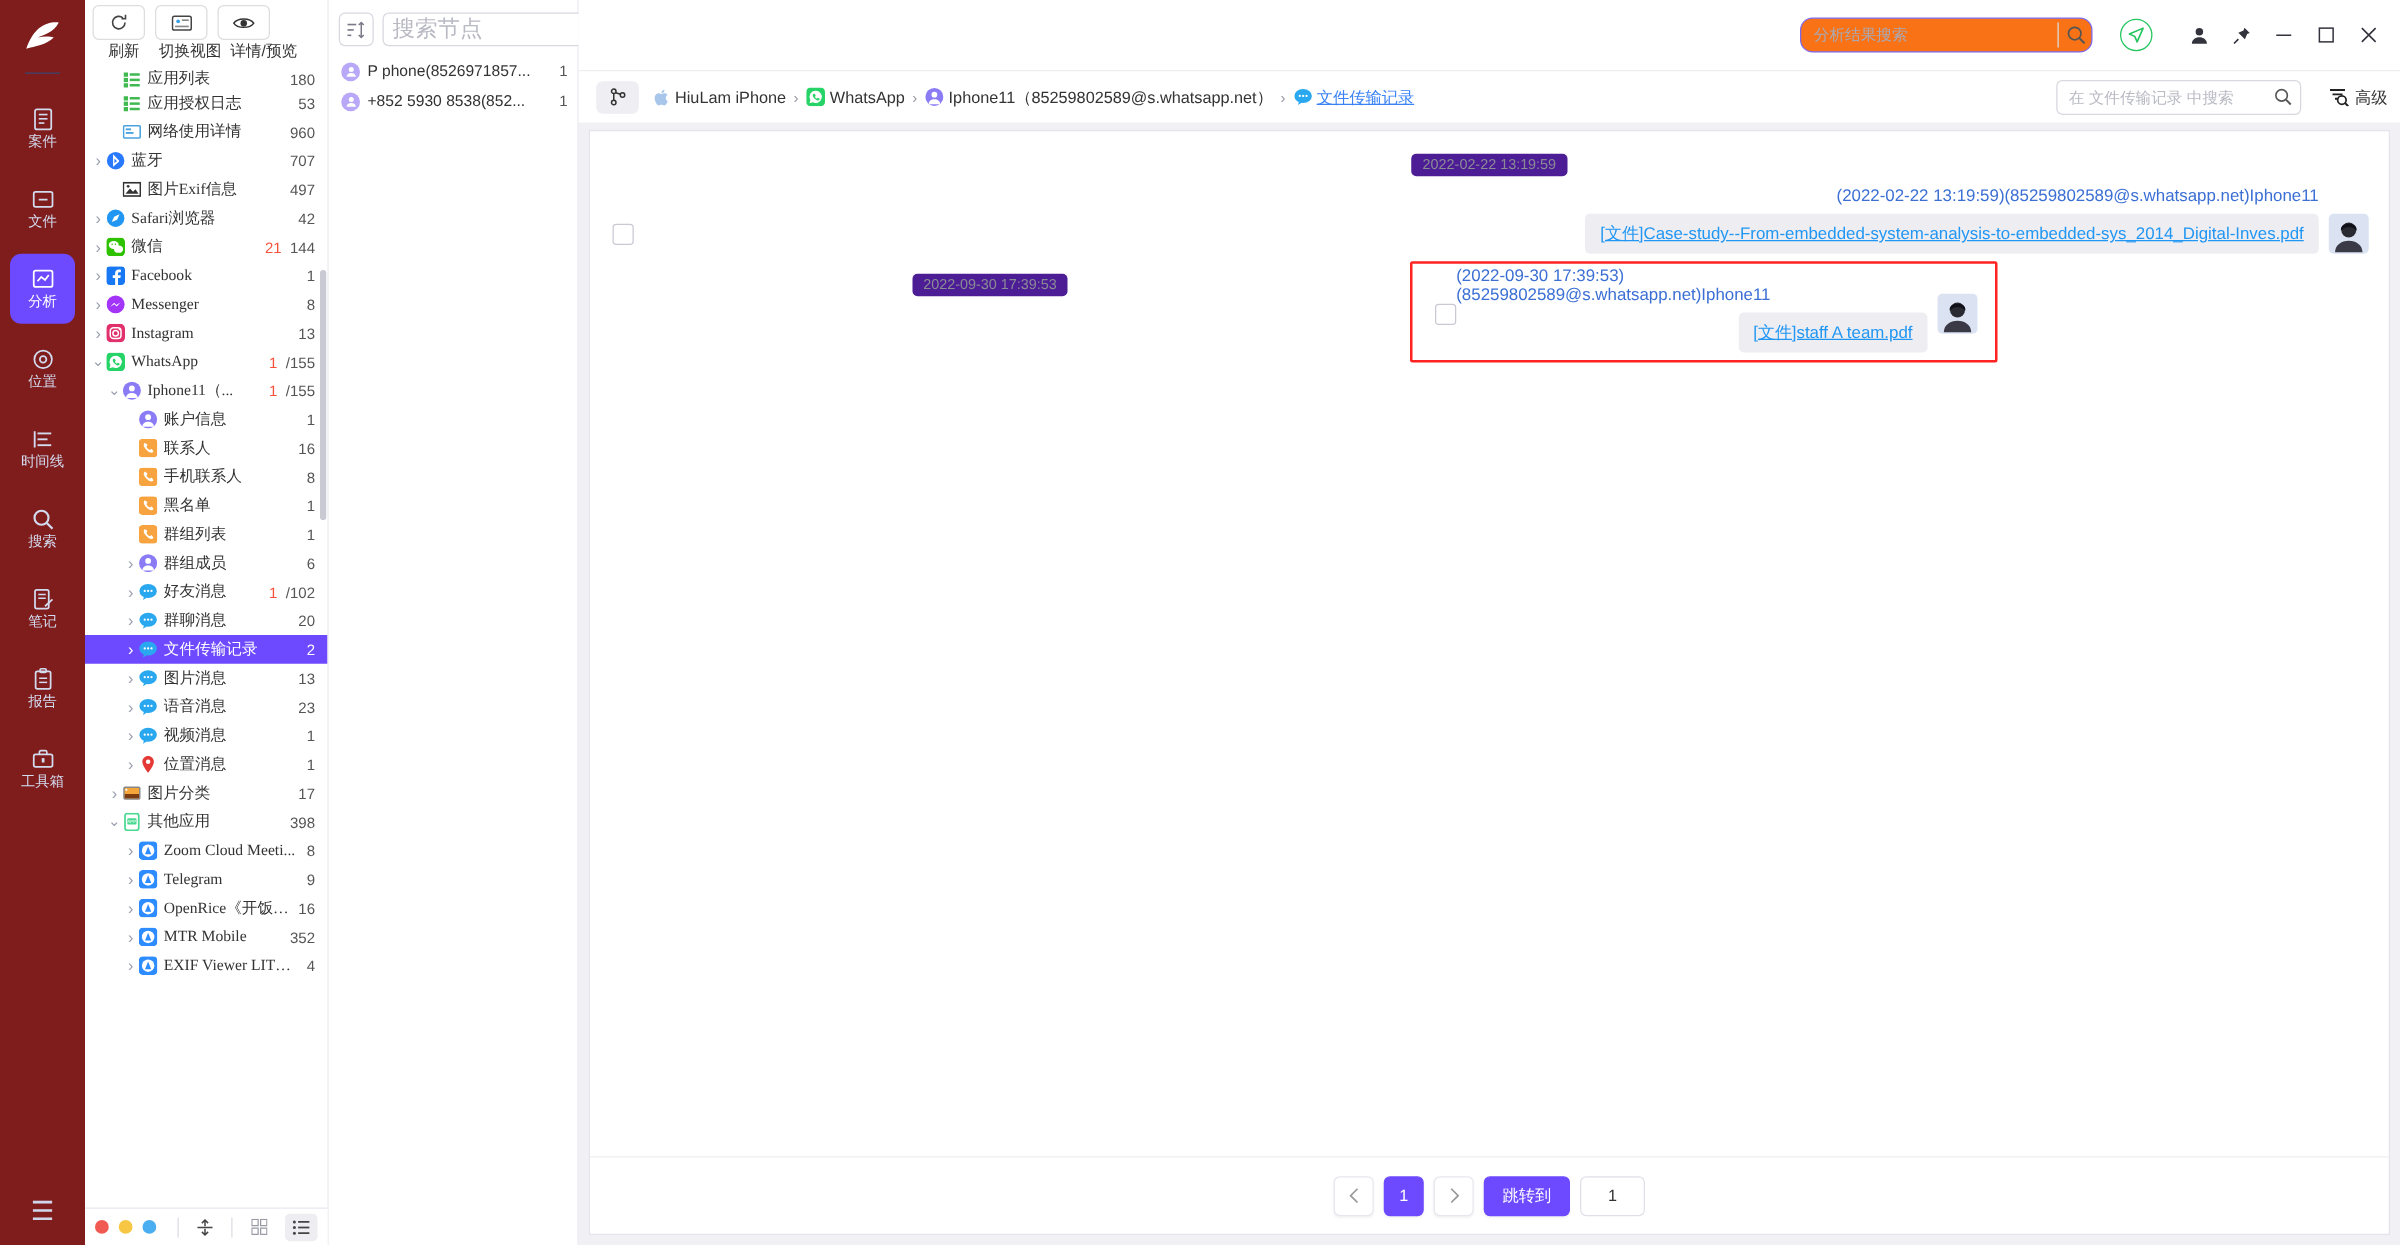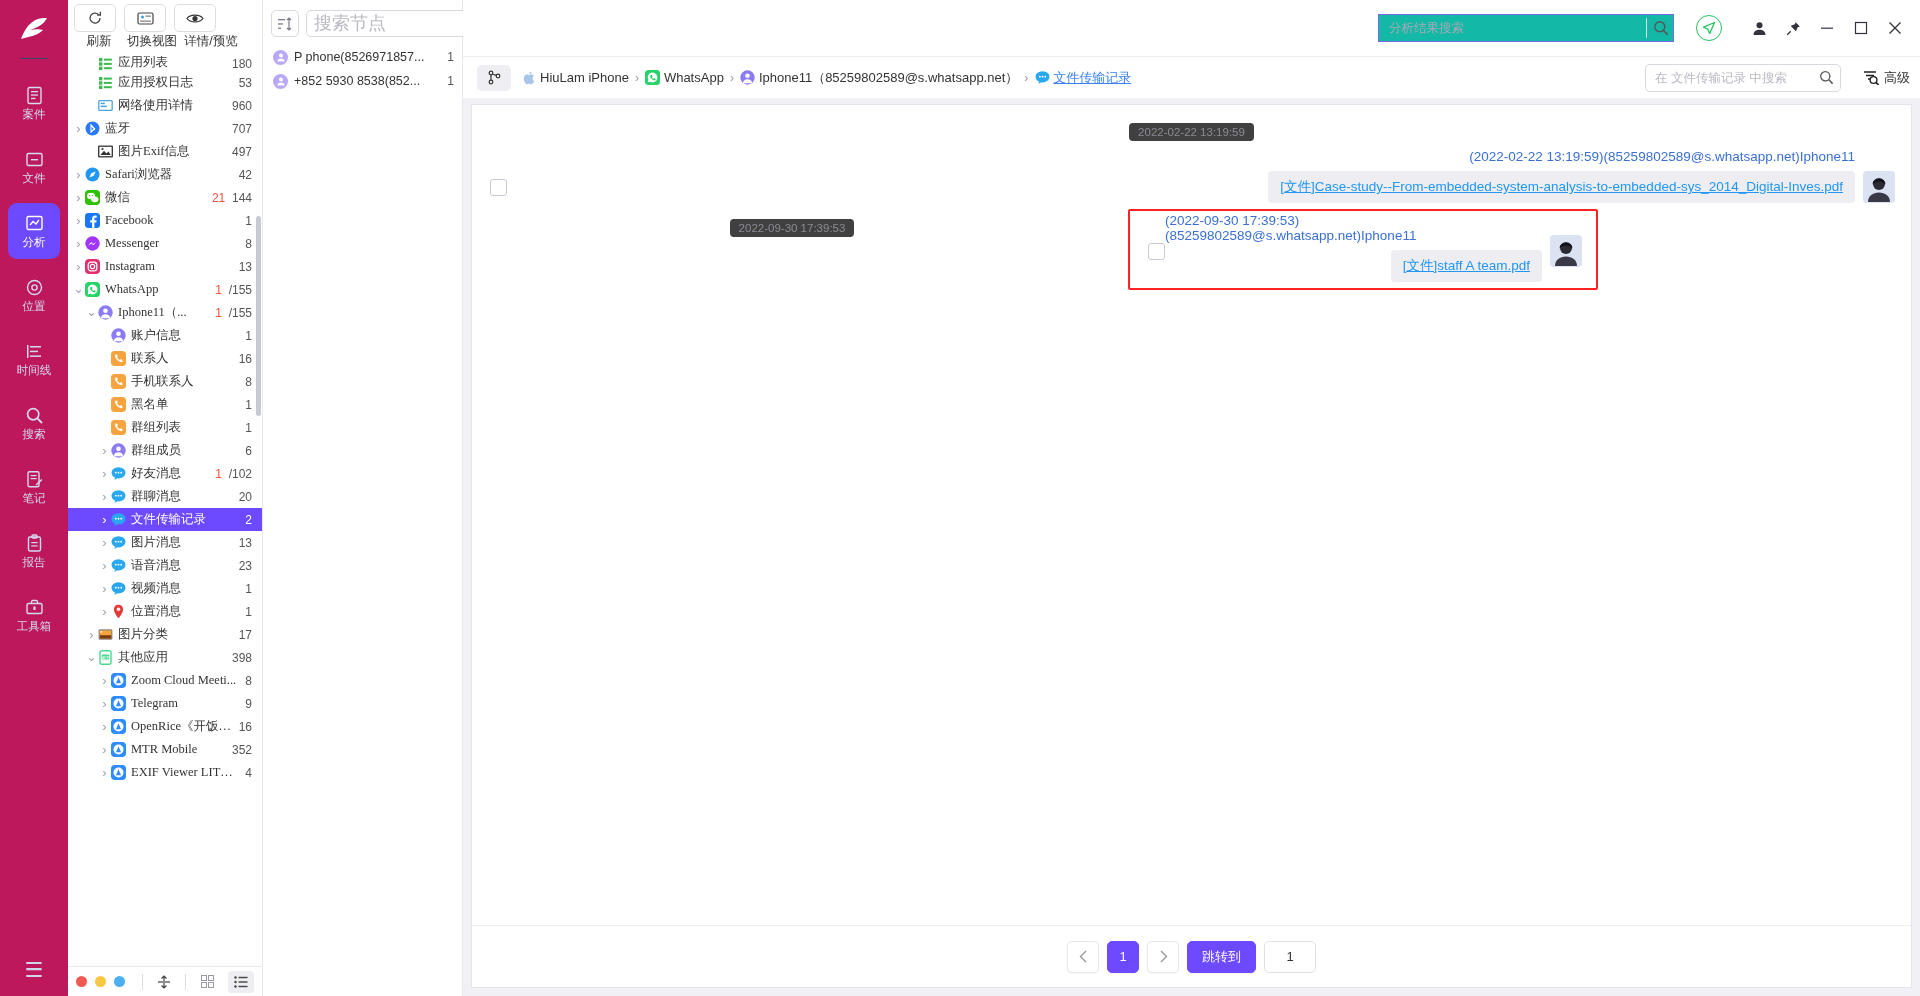--- a/index.html
+++ b/index.html
@@ -5,21 +5,21 @@
   * { box-sizing: border-box; margin: 0; padding: 0; }
   html, body {
     width: 1920px; height: 996px;
     font-family: "Liberation Sans", "DejaVu Sans", sans-serif;
     overflow: hidden; background: #fff;
   }
   .app { display: flex; width: 1920px; height: 996px; }
 
   
   .rail {
-    width: 68px; background: #be185d; color: #cfd6ea;
+    width: 68px; background: #7f1d1d; color: #cfd6ea;
     display: flex; flex-direction: column; align-items: center;
     flex: none;
   }
   .rail-logo { width: 68px; height: 58px; display: flex; align-items: center; justify-content: center; }
   .rail-items { display: flex; flex-direction: column; align-items: center; width: 100%; padding-top: 6px; }
   .rail-item {
     width: 52px; height: 56px; margin-bottom: 8px; border-radius: 9px;
     display: flex; flex-direction: column; align-items: center; justify-content: center;
     gap: 3px; cursor: pointer; color: #d3dbef;
   }
@@ -124,22 +124,22 @@
   .noderow .nc { color: #555; font-size: 12px; margin-left: 6px; }
 
   
   .main { flex: 1; display: flex; flex-direction: column; background: #f0f0f5; min-width: 0; }
 
   .titlebar {
     height: 56px; background: #fff; display: flex; align-items: center;
     padding: 0 12px 0 0; justify-content: flex-end; gap: 0px; flex: none;
   }
   .topsearch {
-    width: 296px; height: 28px; border: 1px solid #7b68ee; border-radius: 0;
-    display: flex; align-items: center; padding: 0 4px 0 10px; background: #14b8a6;
+    width: 234px; height: 28px; border: 1px solid #7b68ee; border-radius: 10px;
+    display: flex; align-items: center; padding: 0 4px 0 10px; background: #f97316;
   }
   .topsearch input {
     flex: 1; border: none; outline: none; font-size: 12.5px; font-family: inherit;
     color: #333; background: transparent;
   }
   .topsearch input::placeholder { color: #a9a9b6; }
   .ts-sep { width: 1px; height: 20px; background: #ddd; margin-right: 6px; }
   .nav-circle {
     width: 26px; height: 26px; border-radius: 50%; border: 1.6px solid #22c55e;
     display: flex; align-items: center; justify-content: center; color: #22c55e;
@@ -180,21 +180,21 @@
   }
 
   .content {
     flex: 1; margin: 6px 8px 8px 8px; background: #fff; border: 1px solid #e4e4ec;
     display: flex; flex-direction: column; min-height: 0; position: relative;
   }
   .msglist { flex: 1; overflow: hidden; padding: 12px 0 0 0; position: relative; }
 
   .daystamp { display: flex; justify-content: center; margin: 4px 0 8px 0; }
   .daystamp span {
-    background: #404040; color: #8b8b96; font-size: 11.5px;
+    background: #4c1d95; color: #8b8b96; font-size: 11.5px;
     padding: 3px 9px; border-radius: 4px;
   }
   .msgrow { display: flex; align-items: flex-start; padding: 0 16px 0 10px; position: relative; }
   .checkbox {
     width: 17px; height: 17px; border: 1px solid #c9c9d4; border-radius: 3px;
     background: #fff; flex: none; margin-top: 30px; margin-left: 8px; cursor: pointer;
   }
   .msgbody { flex: 1; display: flex; flex-direction: column; align-items: flex-end; min-width: 0; padding-right: 8px; }
   .msgmeta { font-size: 13.5px; color: #3b6fd4; margin-bottom: 7px; }
   .bubble {

